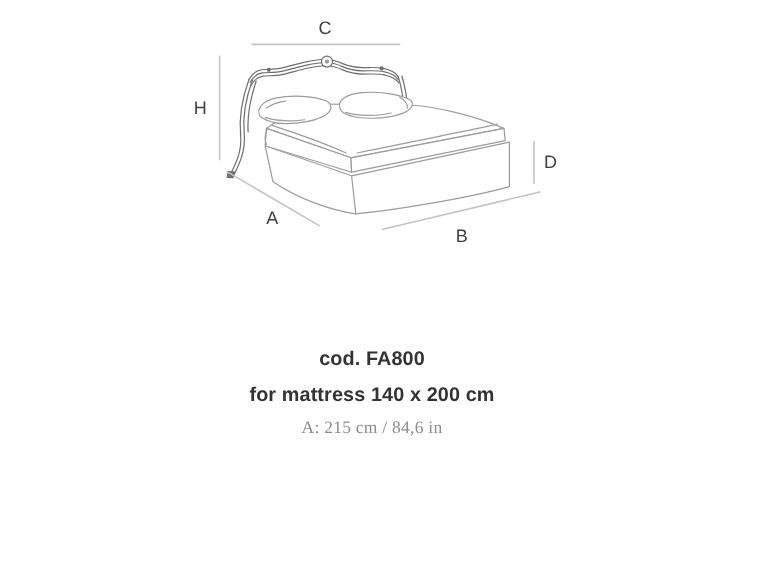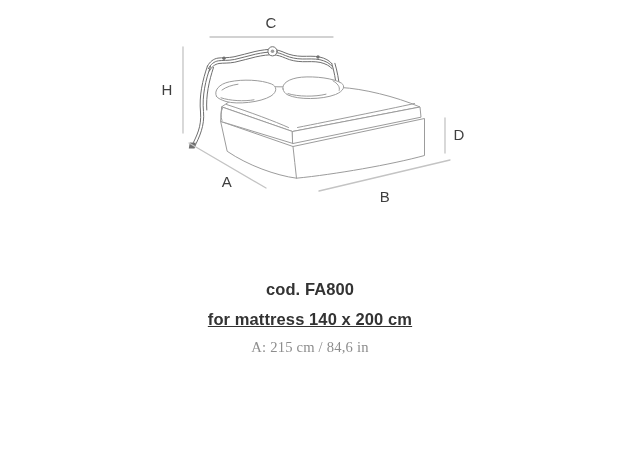--- a/index.html
+++ b/index.html
@@ -32,29 +32,29 @@
     left:0;
     right:14px;
     text-align:center;
   }
   .product-code{
     font-size:16.5px;
     font-weight:bold;
     color:var(--ink-dark);
     letter-spacing:.1px;
     line-height:19px;
+    margin-top:10px;
   }
   .mattress-line{
     margin-top:11px;
     font-size:16.5px;
     font-weight:bold;
     color:var(--ink-dark);
     letter-spacing:.1px;
     line-height:19px;
-    text-decoration:underline;
   }
   .dims{
     margin-top:9px;
     font-size:14.6px;
     color:var(--ink-gray);
     line-height:19.3px;
     letter-spacing:.2px;
     font-family:Liberation Serif, serif;
   }
 </style>

